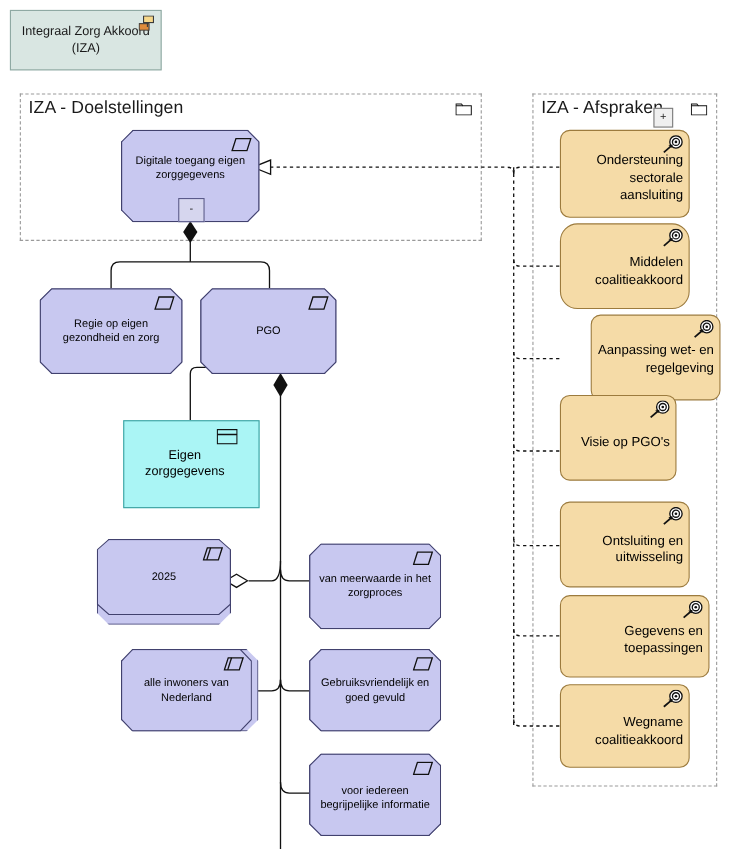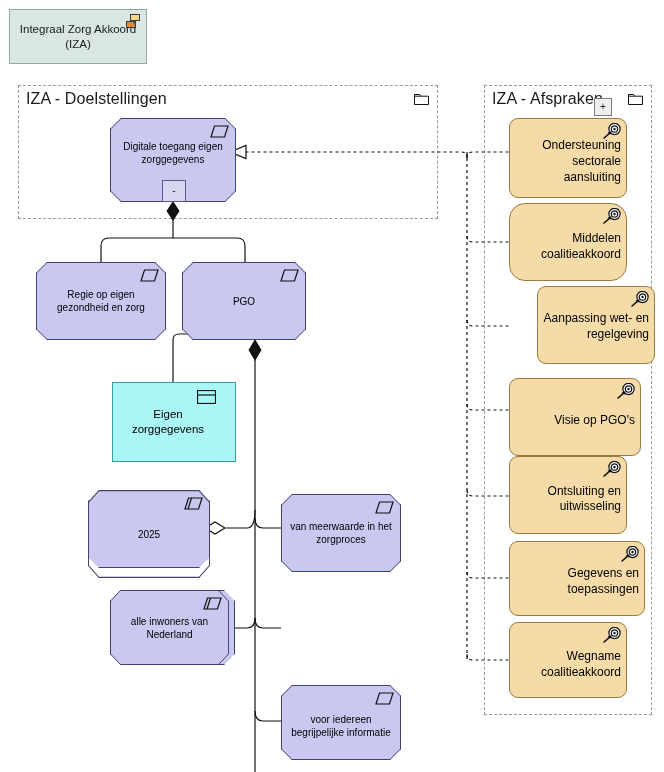--- a/index.html
+++ b/index.html
@@ -295,21 +295,21 @@
 
   <div style="position:absolute; left:112px; top:382px; width:112px; height:80px;">
     <div class="dataobj" style="left:0; top:0; width:124px; height:80px;"></div>
     <div class="dataobj-label">Eigen zorggegevens</div>
     <svg class="type-icon" style="right:8px; top:8px; width:19px; height:14px;" viewBox="0 0 19 14">
       <rect x="0.5" y="0.5" width="18" height="13" fill="none" stroke="#111" stroke-width="1.2"></rect>
       <path d="M0.5 5 H18.5" stroke="#111" stroke-width="1.2"></path>
     </svg>
   </div>
 
-  <div style="position:absolute; left:88px; top:490px; width:122px; height:88px;">
+  <div style="position:absolute; left:88px; top:490px; width:122px; height:69px;">
     <div class="oct" style="left:0; top:0; width:122px; height:78px;"></div>
     <svg class="oct-border" viewBox="0 0 122 78" preserveAspectRatio="none">
       <polygon points="11,0.5 111,0.5 121.5,11 121.5,67 111,77.5 11,77.5 0.5,67 0.5,11" fill="none" stroke="#41416e" stroke-width="1"></polygon>
     </svg>
     <div class="oct-label">2025</div>
     <svg class="type-icon" viewBox="0 0 19 13">
       <polygon points="4.5,1 18,1 14.5,12 1,12" fill="none" stroke="#111" stroke-width="1.2"></polygon>
       <path d="M7.5 1 L4 12" stroke="#111" stroke-width="1.2"></path>
     </svg>
   </div>
@@ -330,20 +330,30 @@
     <svg class="oct-border" viewBox="0 0 125 75" preserveAspectRatio="none">
       <polygon points="11,0.5 114,0.5 124.5,11 124.5,64 114,74.5 11,74.5 0.5,64 0.5,11" fill="none" stroke="#41416e" stroke-width="1"></polygon>
     </svg>
     <div class="oct-label">alle inwoners van Nederland</div>
     <svg class="type-icon" viewBox="0 0 19 13">
       <polygon points="4.5,1 18,1 14.5,12 1,12" fill="none" stroke="#111" stroke-width="1.2"></polygon>
       <path d="M7.5 1 L4 12" stroke="#111" stroke-width="1.2"></path>
     </svg>
   </div>
 
+  <div style="position:absolute; left:281px; top:590px; width:120px; height:75px;">
+    <div class="oct" style="left:0; top:0; width:120px; height:75px;"></div>
+    <svg class="oct-border" viewBox="0 0 120 75" preserveAspectRatio="none">
+      <polygon points="11,0.5 109,0.5 119.5,11 119.5,64 109,74.5 11,74.5 0.5,64 0.5,11" fill="none" stroke="#41416e" stroke-width="1"></polygon>
+    </svg>
+    <div class="oct-label">Gebruiksvriendelijk en goed gevuld</div>
+    <svg class="type-icon" viewBox="0 0 19 13">
+      <polygon points="4.5,1 18,1 14.5,12 1,12" fill="none" stroke="#111" stroke-width="1.2"></polygon>
+    </svg>
+  </div>
 
   <div style="position:absolute; left:281px; top:685px; width:120px; height:75px;">
     <div class="oct" style="left:0; top:0; width:120px; height:75px;"></div>
     <svg class="oct-border" viewBox="0 0 120 75" preserveAspectRatio="none">
       <polygon points="11,0.5 109,0.5 119.5,11 119.5,64 109,74.5 11,74.5 0.5,64 0.5,11" fill="none" stroke="#41416e" stroke-width="1"></polygon>
     </svg>
     <div class="oct-label" style="top:55%;">voor iedereen begrijpelijke informatie</div>
     <svg class="type-icon" viewBox="0 0 19 13">
       <polygon points="4.5,1 18,1 14.5,12 1,12" fill="none" stroke="#111" stroke-width="1.2"></polygon>
     </svg>
@@ -375,21 +385,21 @@
     <div class="goal-label" style="top:53%;">Aanpassing wet- en regelgeving</div>
     <svg class="goal-icon" viewBox="0 0 20 18">
       <circle cx="13.5" cy="6" r="5.6" fill="#fff" stroke="#111" stroke-width="1.2"></circle>
       <circle cx="13.5" cy="6" r="3.2" fill="#fff" stroke="#111" stroke-width="1.2"></circle>
       <circle cx="13.5" cy="6" r="1.2" fill="#111"></circle>
       <path d="M2.5 15.5 L9.8 9.2" stroke="#111" stroke-width="1.6"></path>
       <polygon points="10.6,8.4 6.6,9.2 9.8,11.4" fill="#111"></polygon>
     </svg>
   </div>
 
-  <div class="goal" style="left:509px; top:378px; width:132px; height:78px;">
+  <div class="goal" style="left:509px; top:359px; width:106px; height:78px;">
     <div class="goal-label" style="top:55%;">Visie op PGO's</div>
     <svg class="goal-icon" viewBox="0 0 20 18">
       <circle cx="13.5" cy="6" r="5.6" fill="#fff" stroke="#111" stroke-width="1.2"></circle>
       <circle cx="13.5" cy="6" r="3.2" fill="#fff" stroke="#111" stroke-width="1.2"></circle>
       <circle cx="13.5" cy="6" r="1.2" fill="#111"></circle>
       <path d="M2.5 15.5 L9.8 9.2" stroke="#111" stroke-width="1.6"></path>
       <polygon points="10.6,8.4 6.6,9.2 9.8,11.4" fill="#111"></polygon>
     </svg>
   </div>
 

